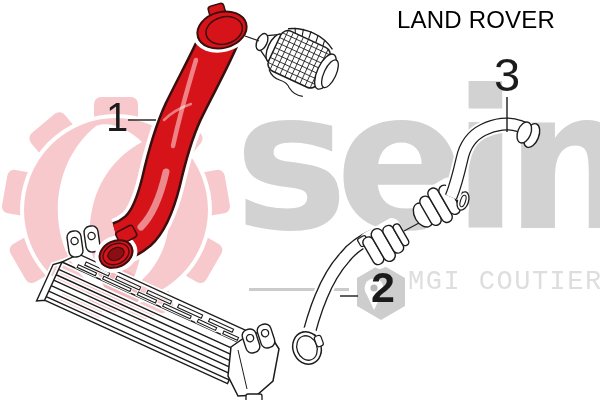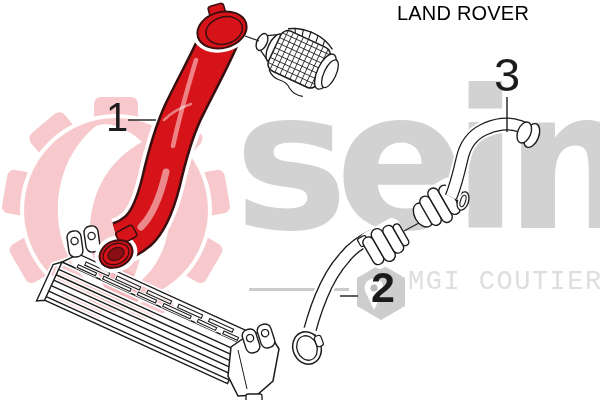--- a/index.html
+++ b/index.html
@@ -8,21 +8,21 @@
   #watermark-svg,#parts-svg{position:absolute;left:0;top:0;pointer-events:none;}
   #seim-text{left:234px;top:66px;font-family:"DejaVu Sans",sans-serif;font-weight:bold;
     font-size:192px;line-height:1;letter-spacing:-13px;color:var(--seim-gray);white-space:nowrap;}
   #seim-underline{left:249px;top:288px;width:100px;height:2.5px;background:var(--underline-gray);}
   #mgi-text{left:408px;top:267px;font-family:Liberation Mono, monospace;font-size:27px;
     letter-spacing:1.5px;color:var(--mgi-gray);white-space:nowrap;}
   .part-label{color:var(--label-color);line-height:1;}
   #label-1{left:106px;top:97px;font-size:40px;font-weight:400;}
   #label-2{left:371px;top:266px;font-size:43px;font-weight:700;}
   #label-3{left:494px;top:51px;font-size:47px;font-weight:400;}
-  #vehicle-title{left:397px;top:0;font-size:20px;line-height:27px;letter-spacing:0.2px;
+  #vehicle-title{left:397px;top:6px;font-size:24px;line-height:27px;letter-spacing:0.2px;
     color:var(--title-color);font-weight:400;white-space:nowrap;}
   
   .ln{stroke:var(--line-color);fill:none;}
   .case{stroke:#fff;fill:none;}
   .fw{fill:#fff;stroke:var(--line-color);}
   .redf{fill:var(--hose-red);stroke:var(--hose-outline);}
   .redln{stroke:var(--hose-outline);fill:none;}
   .gear{fill:var(--gear-pink);stroke:#fff;}
 </style>
 </head>

